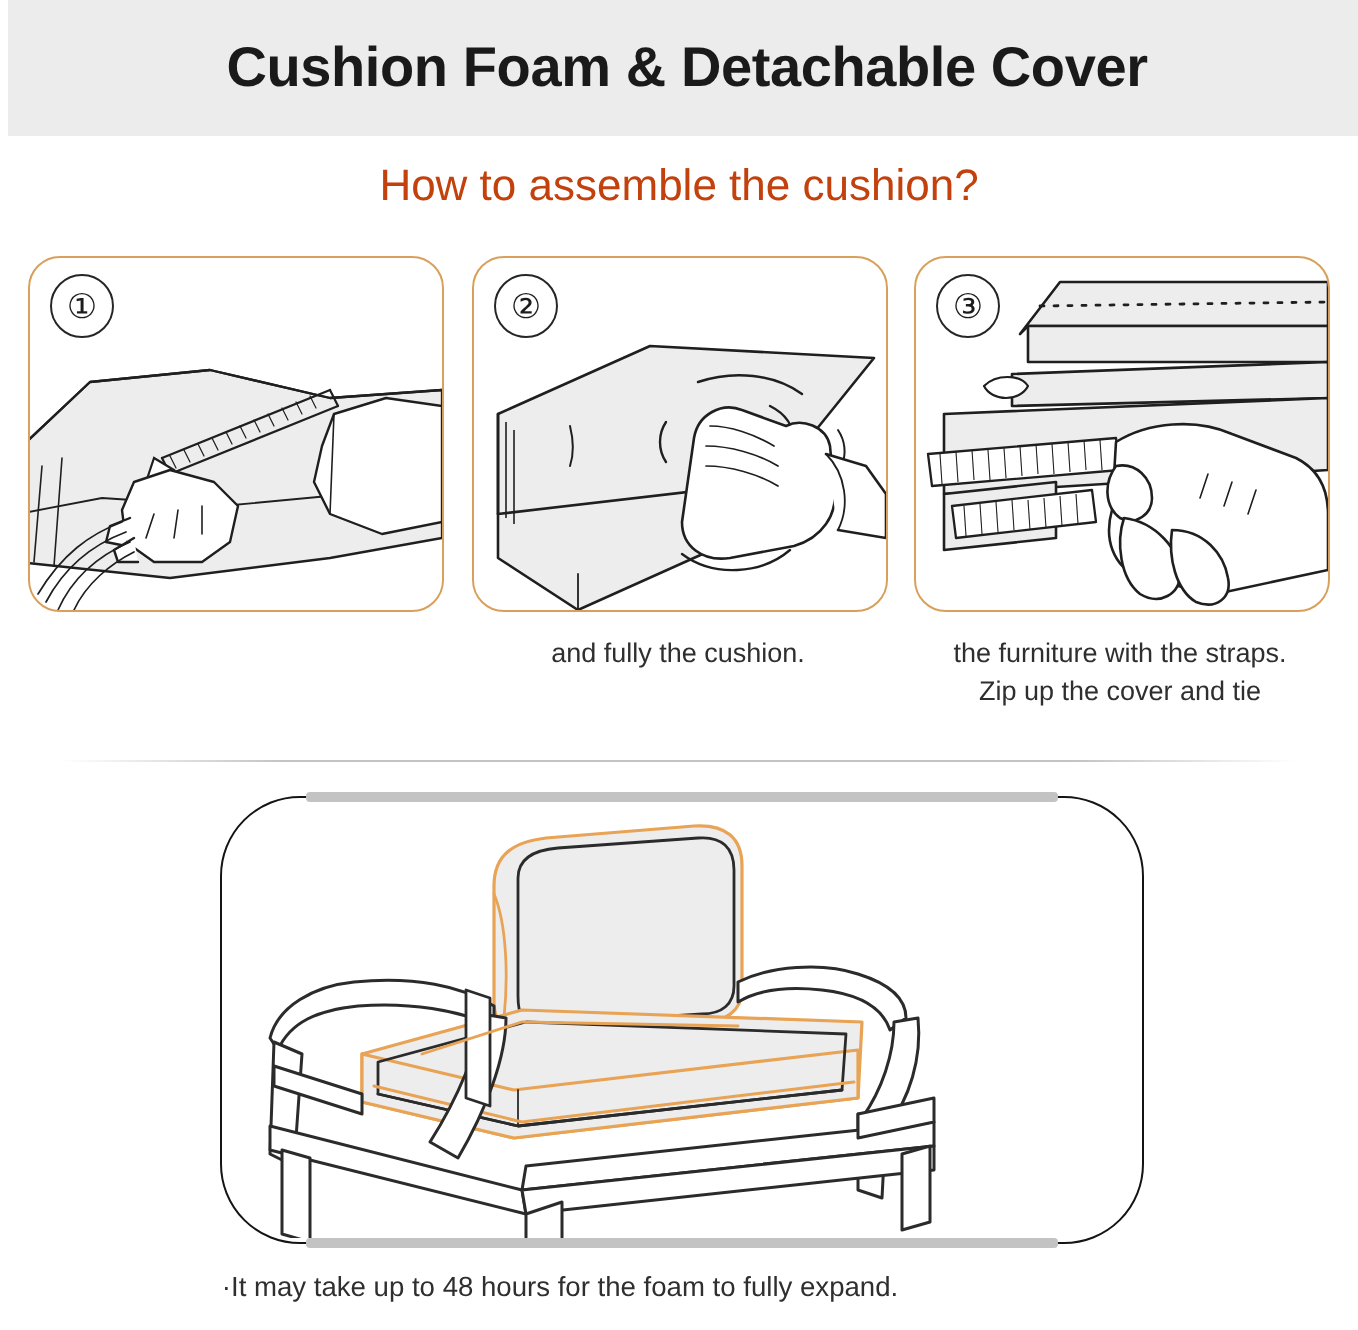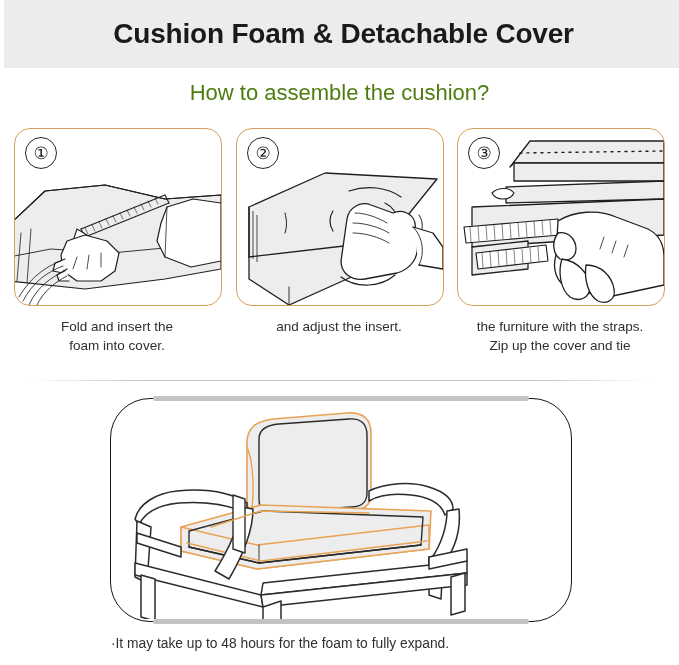--- a/index.html
+++ b/index.html
@@ -36,21 +36,21 @@
   }
 
   
   .subtitle {
     position: absolute;
     left: 0; top: 80px;
     width: 679px;
     text-align: center;
     font-size: 22px;
     font-weight: normal;
-    color: #4d7c0f;
+    color: #c2410c;
   }
 
   
   .steps-row {
     position: absolute;
     left: 0; top: 128px;
     width: 679px;
     height: 240px;
   }
   .step {
@@ -211,24 +211,20 @@
         </g>
 
         <g fill="none" stroke="#1f1f1f" stroke-width="0.85" stroke-linecap="round">
           <path d="M46 132 C30 138 16 148 4 168"></path>
           <path d="M48 137 C32 143 18 153 8 172"></path>
           <path d="M50 142 C36 148 22 158 14 176"></path>
           <path d="M52 147 C40 153 28 163 22 176"></path>
         </g>
       </svg>
     </div>
-    <div class="step-caption">
-      <div>Fold and insert the</div>
-      <div>foam into cover.</div>
-    </div>
   </div>
 
   <div class="step step-2">
     <div class="step-box">
       <div class="step-num">②</div>
       <svg class="step-art" viewBox="0 0 206 176">
 
         <g fill="#ededed" stroke="#1f1f1f" stroke-width="1.3" stroke-linejoin="round" stroke-linecap="round">
           <path d="M12 78 L88 44 L200 50 L150 112 L52 158 L12 128 Z"></path>
           <path d="M12 128 L12 150 L52 176 L150 132 L150 112 Z"></path>
@@ -259,21 +255,21 @@
           <path d="M118 84 C128 84 140 88 150 94" fill="none" stroke-width="0.85"></path>
           <path d="M116 94 C128 94 142 98 152 104" fill="none" stroke-width="0.85"></path>
           <path d="M116 104 C128 104 142 108 152 114" fill="none" stroke-width="0.85"></path>
 
           <path d="M176 98 L196 104 L206 118 L206 140 L182 136" fill="#ffffff"></path>
           <path d="M176 98 C186 108 188 124 182 136" fill="none" stroke-width="0.9"></path>
         </g>
       </svg>
     </div>
     <div class="step-caption">
-      <div>and adjust the insert.</div>
+      <div>and fully the cushion.</div>
     </div>
   </div>
 
   <div class="step step-3">
     <div class="step-box">
       <div class="step-num">③</div>
       <svg class="step-art" viewBox="0 0 206 176">
 
         <g fill="#ededed" stroke="#1f1f1f" stroke-width="1.3" stroke-linejoin="round" stroke-linecap="round">
           <path d="M52 38 L72 12 L206 12 L206 34 L56 34 Z"></path>

